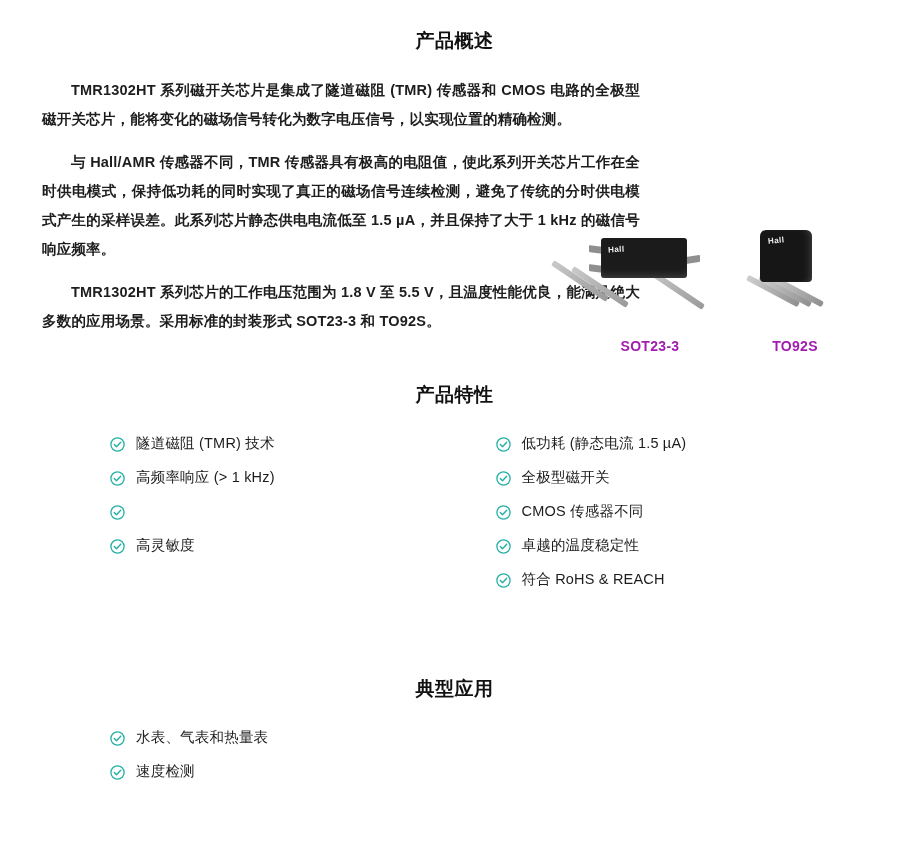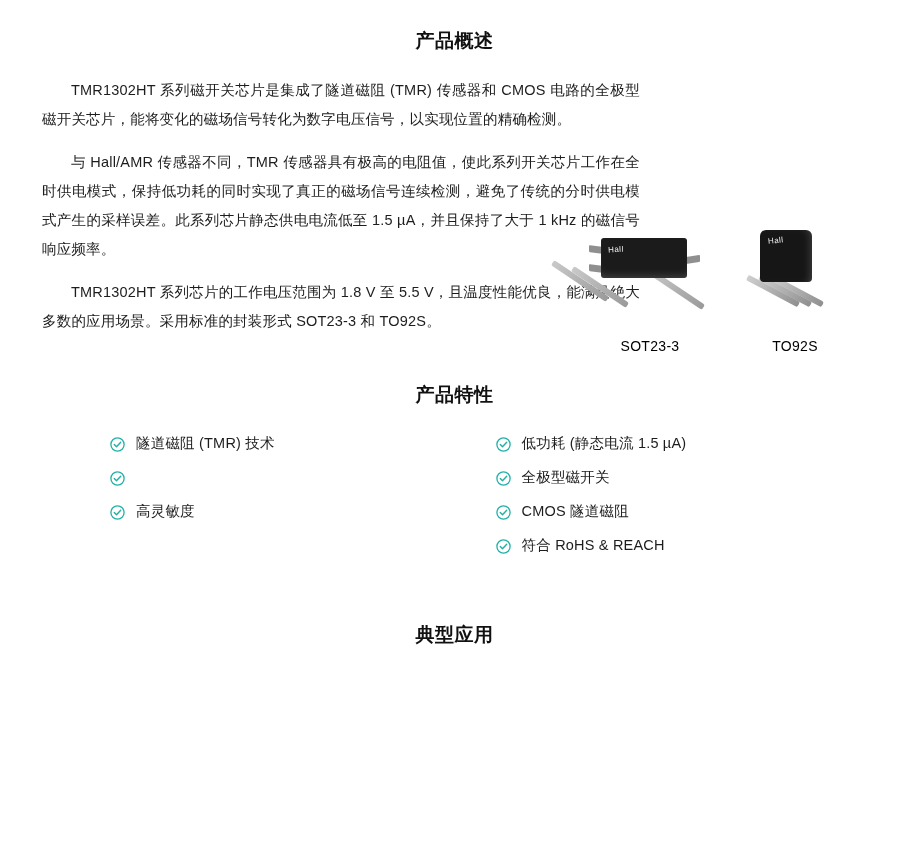--- a/index.html
+++ b/index.html
@@ -29,20 +29,21 @@
     color: #111111;
     letter-spacing: 0.5px;
   }
 
   #overview-title { margin-top: 28px; }
 
   
   .overview-wrap {
     position: relative;
     margin-top: 22px;
+    font-weight: bold;
   }
   .overview-text {
     width: 640px;
     padding-left: 42px;
     box-sizing: border-box;
   }
   .para {
     font-size: 14.5px;
     line-height: 29px;
     color: #1d1d1d;
@@ -59,21 +60,21 @@
     top: 150px;
     width: 300px;
     height: 190px;
   }
   .pkg {
     position: absolute;
     text-align: center;
   }
   .pkg-caption {
     font-size: 14px;
-    color: #000000;
+    color: #a21caf;
     letter-spacing: 0.3px;
   }
   .pkg-sot { left: 0px; top: 0px; width: 150px; }
   .pkg-to92 { left: 145px; top: 0px; width: 150px; }
 
   .sot-art { position: relative; height: 112px; width: 150px; }
   .sot-body {
     position: absolute;
     left: 26px; top: 12px;
     width: 86px; height: 40px;
@@ -127,21 +128,21 @@
     position: absolute;
     background: linear-gradient(90deg, #cfcfcf, #8f8f8f);
     border-radius: 2px;
   }
   .m1 { left: 24px; top: 62px; width: 58px; height: 6px; transform: rotate(28deg); }
   .m2 { left: 36px; top: 62px; width: 58px; height: 6px; transform: rotate(28deg); }
   .m3 { left: 48px; top: 62px; width: 58px; height: 6px; transform: rotate(28deg); }
 
   
   #features-title { margin-top: 46px; }
-  #applications-title { margin-top: 52px; }
+  #applications-title { margin-top: 72px; }
 
   .two-col {
     display: flex;
     margin-top: 26px;
     padding: 0 44px 0 110px;
     box-sizing: border-box;
   }
   .col { width: 50%; }
   .col.right { padding-left: 16px; }
 
@@ -217,20 +218,29 @@
       <div class="li-row">
         <span class="tick">
           <svg width="15" height="15" viewBox="0 0 15 15">
               <circle cx="7.5" cy="7.5" r="6.6" fill="none" stroke="#23b0a6" stroke-width="1.3"></circle>
               <path d="M4.3 7.6 L6.5 9.8 L10.7 5.3" fill="none" stroke="#23b0a6" stroke-width="1.4" stroke-linecap="round" stroke-linejoin="round"></path>
             </svg>
         </span>
         <span class="li-text">隧道磁阻 (TMR) 技术</span>
       </div>
 
+      <div class="li-row">
+        <span class="tick">
+          <svg width="15" height="15" viewBox="0 0 15 15">
+              <circle cx="7.5" cy="7.5" r="6.6" fill="none" stroke="#23b0a6" stroke-width="1.3"></circle>
+              <path d="M4.3 7.6 L6.5 9.8 L10.7 5.3" fill="none" stroke="#23b0a6" stroke-width="1.4" stroke-linecap="round" stroke-linejoin="round"></path>
+            </svg>
+        </span>
+        <span class="li-text">高频率响应 (&gt; 1 kHz)</span>
+      </div>
 
       <div class="li-row">
         <span class="tick">
           <svg width="15" height="15" viewBox="0 0 15 15">
               <circle cx="7.5" cy="7.5" r="6.6" fill="none" stroke="#23b0a6" stroke-width="1.3"></circle>
               <path d="M4.3 7.6 L6.5 9.8 L10.7 5.3" fill="none" stroke="#23b0a6" stroke-width="1.4" stroke-linecap="round" stroke-linejoin="round"></path>
             </svg>
         </span>
       </div>
 
@@ -268,40 +278,67 @@
         <span class="li-text">全极型磁开关</span>
       </div>
 
       <div class="li-row">
         <span class="tick">
           <svg width="15" height="15" viewBox="0 0 15 15">
               <circle cx="7.5" cy="7.5" r="6.6" fill="none" stroke="#23b0a6" stroke-width="1.3"></circle>
               <path d="M4.3 7.6 L6.5 9.8 L10.7 5.3" fill="none" stroke="#23b0a6" stroke-width="1.4" stroke-linecap="round" stroke-linejoin="round"></path>
             </svg>
         </span>
-        <span class="li-text">CMOS 隧道磁阻</span>
-      </div>
-
+        <span class="li-text">CMOS 传感器不同</span>
+      </div>
+
+      <div class="li-row">
+        <span class="tick">
+          <svg width="15" height="15" viewBox="0 0 15 15">
+              <circle cx="7.5" cy="7.5" r="6.6" fill="none" stroke="#23b0a6" stroke-width="1.3"></circle>
+              <path d="M4.3 7.6 L6.5 9.8 L10.7 5.3" fill="none" stroke="#23b0a6" stroke-width="1.4" stroke-linecap="round" stroke-linejoin="round"></path>
+            </svg>
+        </span>
+        <span class="li-text">卓越的温度稳定性</span>
+      </div>
 
       <div class="li-row">
         <span class="tick">
           <svg width="15" height="15" viewBox="0 0 15 15">
               <circle cx="7.5" cy="7.5" r="6.6" fill="none" stroke="#23b0a6" stroke-width="1.3"></circle>
               <path d="M4.3 7.6 L6.5 9.8 L10.7 5.3" fill="none" stroke="#23b0a6" stroke-width="1.4" stroke-linecap="round" stroke-linejoin="round"></path>
             </svg>
         </span>
         <span class="li-text">符合 RoHS &amp; REACH</span>
       </div>
 
     </div>
   </div>
 
   <div class="section-title" id="applications-title">典型应用</div>
 
   <div class="two-col">
     <div class="col left">
 
-
+      <div class="li-row">
+        <span class="tick">
+          <svg width="15" height="15" viewBox="0 0 15 15">
+              <circle cx="7.5" cy="7.5" r="6.6" fill="none" stroke="#23b0a6" stroke-width="1.3"></circle>
+              <path d="M4.3 7.6 L6.5 9.8 L10.7 5.3" fill="none" stroke="#23b0a6" stroke-width="1.4" stroke-linecap="round" stroke-linejoin="round"></path>
+            </svg>
+        </span>
+        <span class="li-text">水表、气表和热量表</span>
+      </div>
+
+      <div class="li-row">
+        <span class="tick">
+          <svg width="15" height="15" viewBox="0 0 15 15">
+              <circle cx="7.5" cy="7.5" r="6.6" fill="none" stroke="#23b0a6" stroke-width="1.3"></circle>
+              <path d="M4.3 7.6 L6.5 9.8 L10.7 5.3" fill="none" stroke="#23b0a6" stroke-width="1.4" stroke-linecap="round" stroke-linejoin="round"></path>
+            </svg>
+        </span>
+        <span class="li-text">速度检测</span>
+      </div>
 
     </div>
   </div>
 
 </div>
 
 </body></html>

